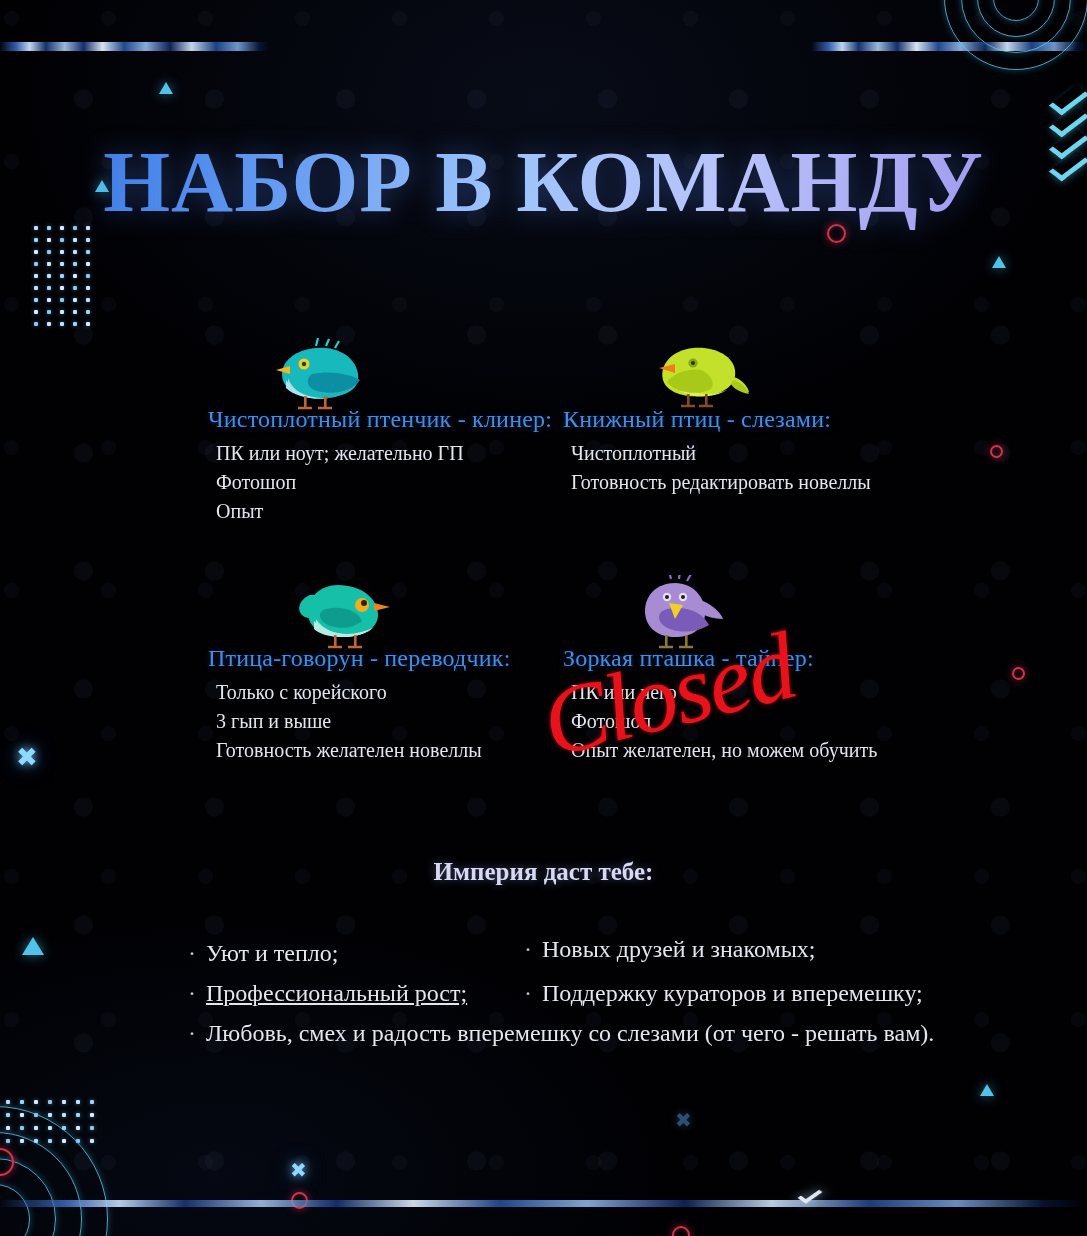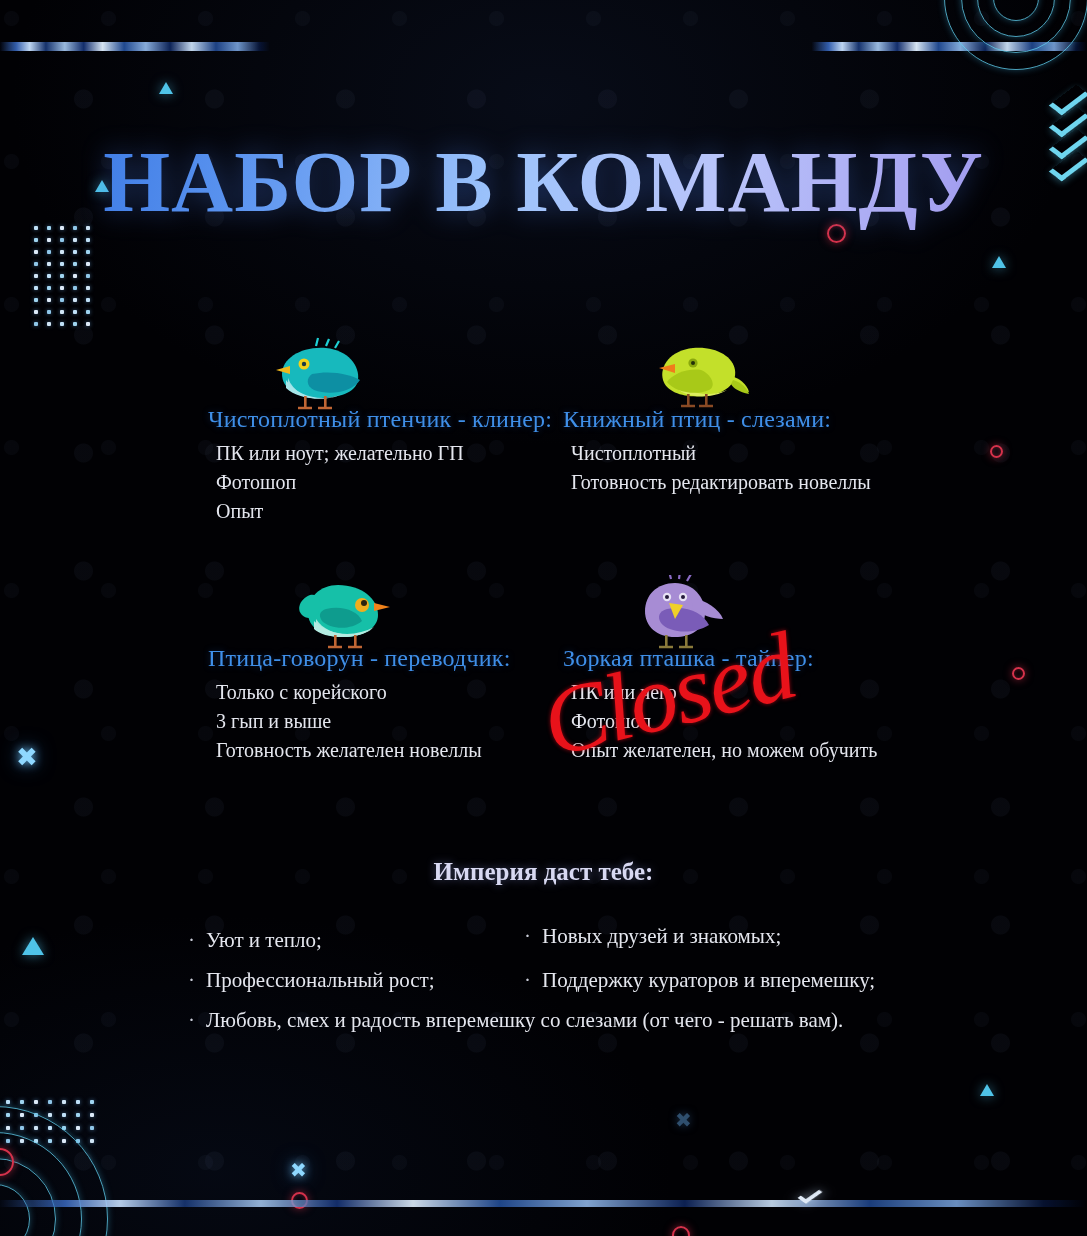--- a/index.html
+++ b/index.html
@@ -118,21 +118,21 @@
     white-space:nowrap;
   }
 
   #perks-title {
     position:absolute; left:0; right:0; top:858px; text-align:center;
     font-size:25px; font-weight:700; color:#d8d9f2;
     text-shadow:0 0 10px rgba(150,165,235,.45);
   }
 
   .perk {
-    position:absolute; font-size:21px; color:#e4e6ee; white-space:nowrap;
+    position:absolute; font-size:24px; color:#e4e6ee; white-space:nowrap;margin-top:12px;
   }
   .perk .bullet {
     display:inline-block; width:18px; color:#c9ccd8; text-align:left;
   }
 
   #closed-stamp {
     position:absolute; left:541px; top:639px;
     font-family:"Liberation Serif", serif;
     font-style:italic; font-weight:400; font-size:96px; color:#e8121a;
     transform:rotate(-14deg);
@@ -374,21 +374,21 @@
   <div id="closed-stamp">Closed</div>
 
   <div id="perks-title">Империя даст тебе:</div>
 
   <div class="perk" style="left:188px; top:928px;">
     <span class="bullet">·</span><span>Уют и тепло;</span>
   </div>
   <div class="perk" style="left:524px; top:924px;">
     <span class="bullet">·</span><span>Новых друзей и знакомых;</span>
   </div>
-  <div class="perk" style="left:188px; top:968px;">
+  <div class="perk" style="left:188px; top:968px;text-decoration:underline;">
     <span class="bullet">·</span><span>Профессиональный рост;</span>
   </div>
   <div class="perk" style="left:524px; top:968px;">
     <span class="bullet">·</span><span>Поддержку кураторов и вперемешку;</span>
   </div>
   <div class="perk" style="left:188px; top:1008px;">
     <span class="bullet">·</span><span>Любовь, смех и радость вперемешку со слезами (от чего - решать вам).</span>
   </div>
 
 </div>

